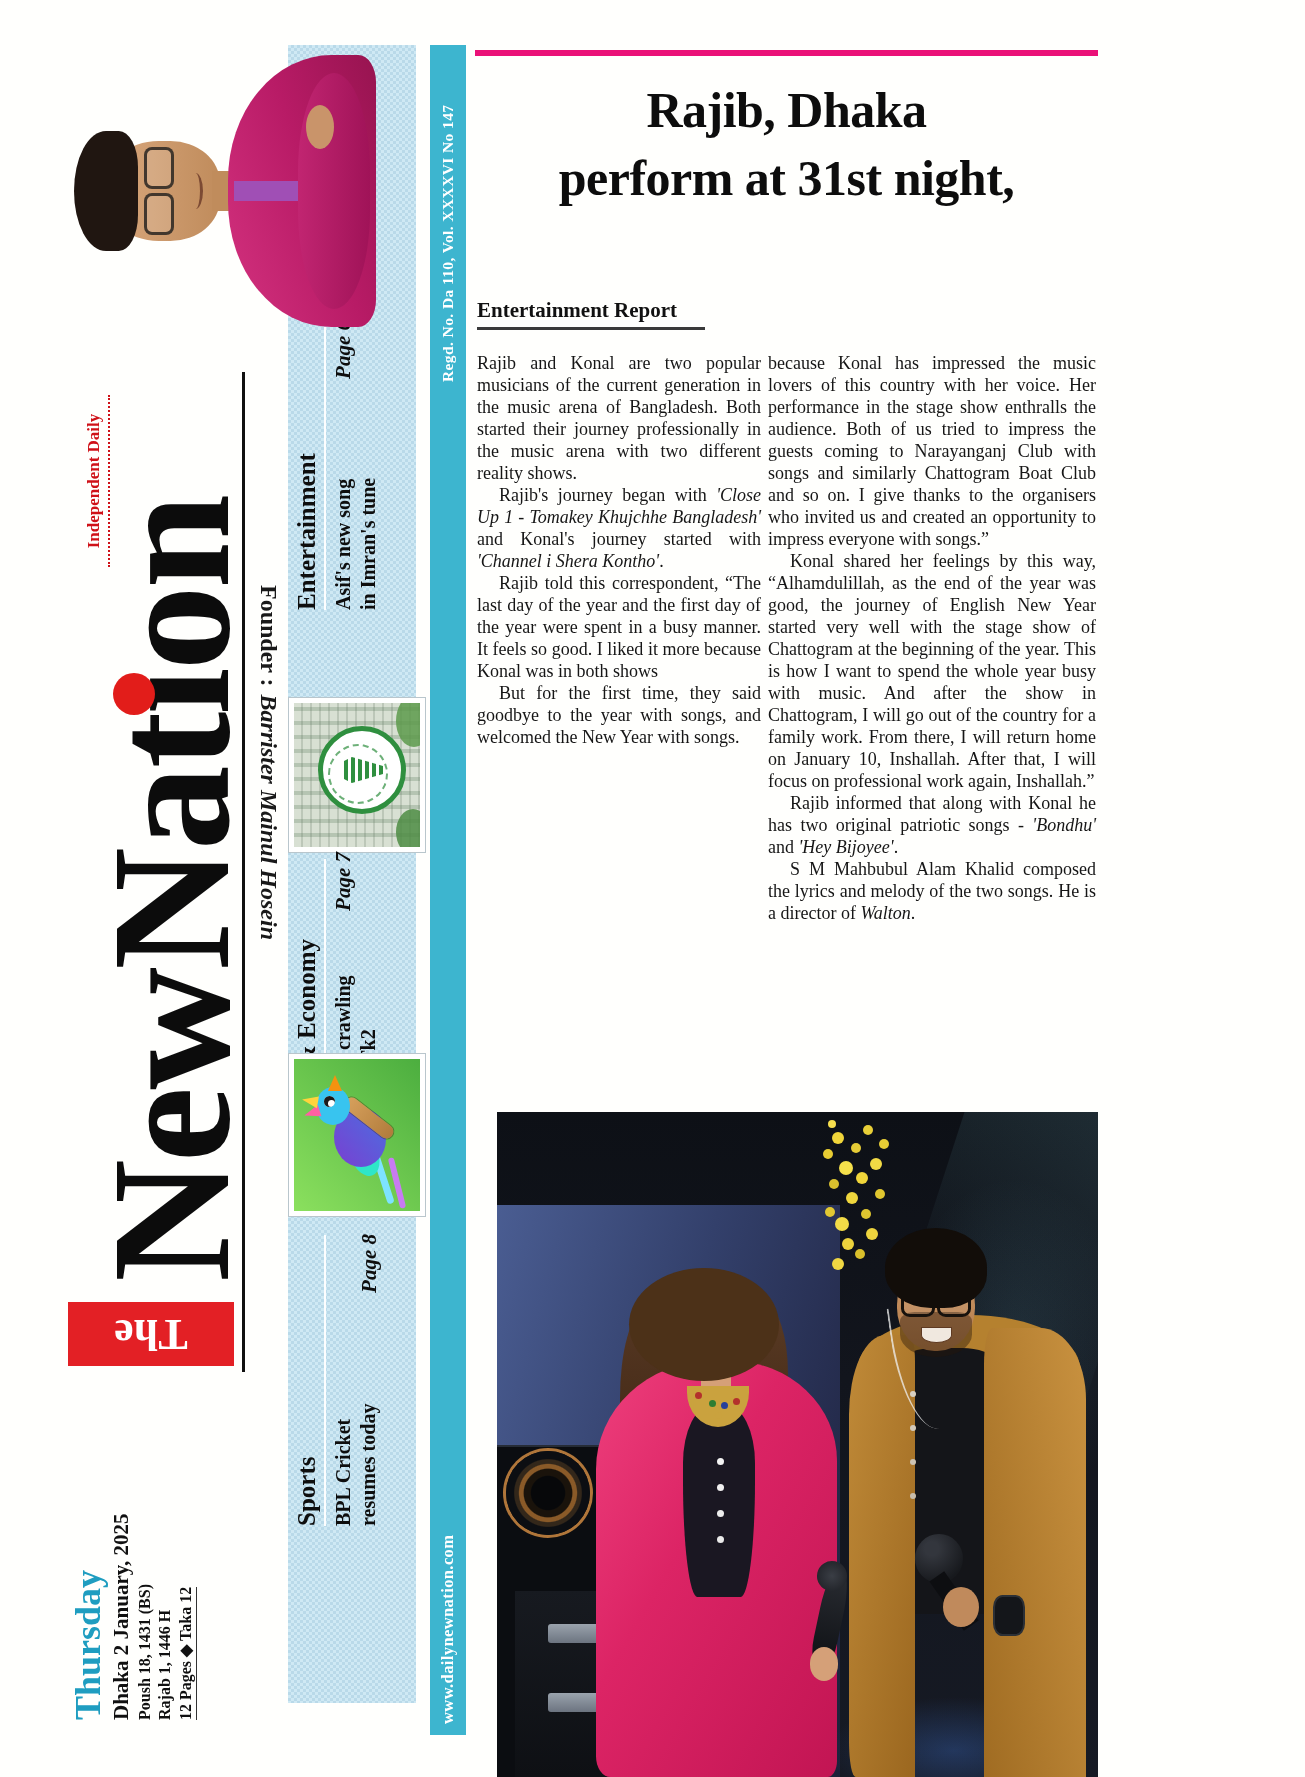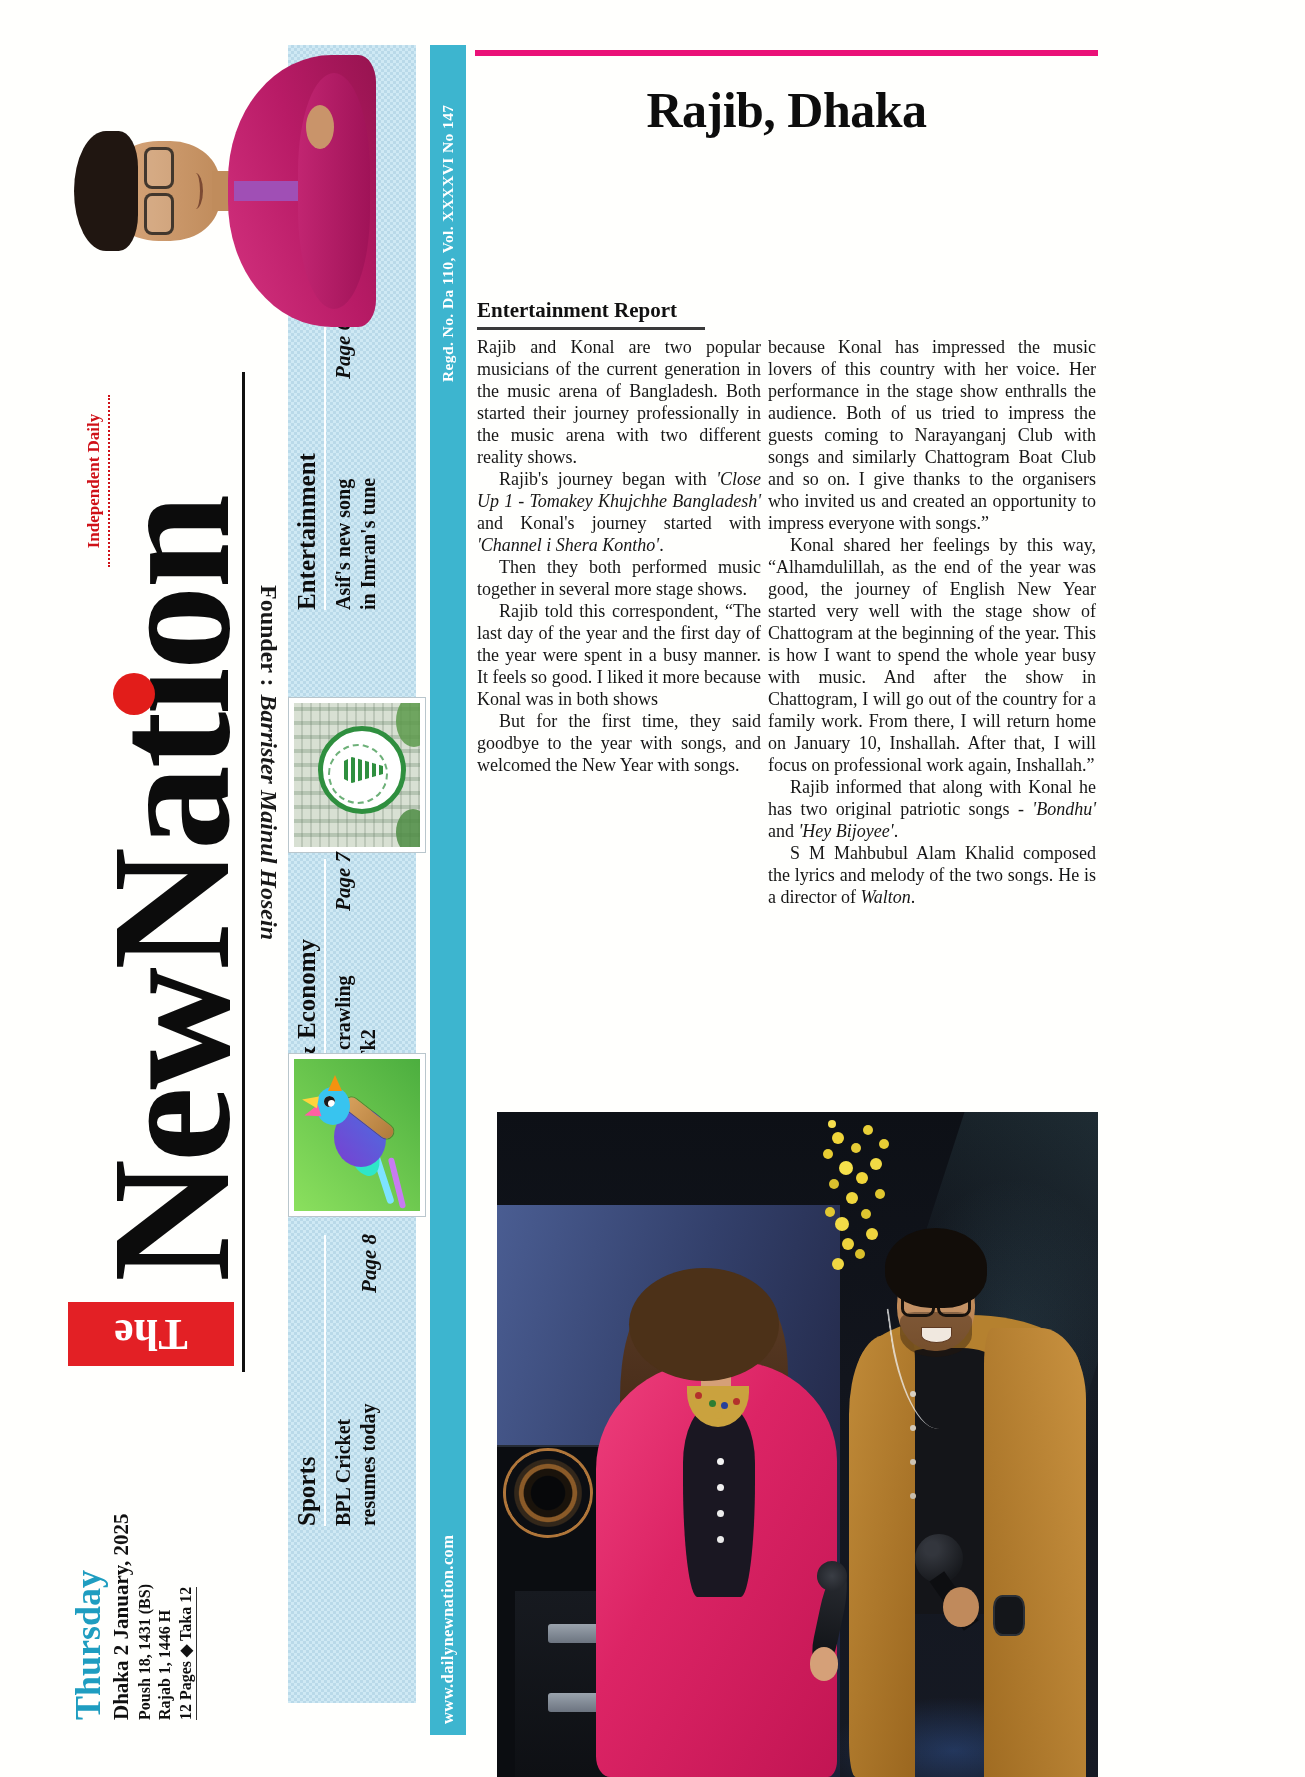--- a/index.html
+++ b/index.html
@@ -80,21 +80,21 @@
   .fp-torso{position:absolute;left:10px;top:170px;width:272px;height:148px;background:linear-gradient(160deg,#d4327f 0%,#b81b66 55%,#971450 100%);border-radius:46% 46% 10% 10% / 70% 70% 12% 12%;}
   .fp-placket{position:absolute;left:136px;top:176px;width:20px;height:66px;background:#a04fb5;}
   .fp-arms{position:absolute;left:28px;top:240px;width:236px;height:72px;background:linear-gradient(#c12571,#a01358);border-radius:50%/60%;}
   .fp-hand{position:absolute;left:188px;top:248px;width:44px;height:28px;background:#c9946a;border-radius:50%;}
   
   .mainrule{position:absolute;left:475px;top:50px;width:623px;height:6px;background:#ea1178;}
   .headline{position:absolute;left:475px;top:76px;width:623px;text-align:center;font-weight:bold;
             font-size:50px;line-height:68px;color:#0d0d0d;letter-spacing:-0.5px;}
   .kicker{position:absolute;left:477px;top:298px;font-weight:bold;font-size:21px;color:#111;
           border-bottom:3px solid #3a3a3a;padding:0 28px 4px 0;}
-  .col{position:absolute;top:336px;font-size:18px;line-height:22px;text-align:justify;color:#161616;}
+  .col{position:absolute;top:352px;font-size:18px;line-height:22px;text-align:justify;color:#161616;}
   .col p{margin:0;text-indent:22px;}
   .col p:first-child{text-indent:0;}
   .col .it{font-style:italic;}
   #col1{left:477px;width:284px;}
   #col2{left:768px;width:328px;}
   
   .photo{position:absolute;left:497px;top:1112px;width:601px;height:665px;overflow:hidden;
          background:linear-gradient(180deg,#0d1016 0%,#12151d 40%,#161a24 100%);}
   .ph-panel{position:absolute;left:0;top:14%;width:57%;height:86%;
             background:linear-gradient(105deg,#4a5d92 0%,#33406b 45%,#252c4d 80%,#1c2138 100%);}
@@ -267,26 +267,26 @@
       <div class="t-head">Sports</div>
       <div class="t-rule"></div>
       <div class="t-story"><span>BPL Cricket</span><br><span>resumes today</span></div>
       <div class="t-page" style="top:64px;right:8px">Page 8</div>
     </div>
   </div>
 
   <div class="mainrule"></div>
   <div class="headline">
     <div>Rajib, Dhaka</div>
+    <div>perform at 31st night,</div>
   </div>
   <div class="kicker">Entertainment Report</div>
   <div id="col1" class="col">
       <p><span>Rajib and Konal are two popular musicians of the current generation in the music arena of Bangladesh. Both started their journey professionally in the music arena with two different reality shows.</span></p>
       <p><span>Rajib's journey began with </span><span class="it">'Close Up 1 - Tomakey Khujchhe Bangladesh'</span><span> and Konal's journey started with </span><span class="it">'Channel i Shera Kontho'</span><span>.</span></p>
-      <p><span>Then they both performed music together in several more stage shows.</span></p>
       <p><span>Rajib told this correspondent, “The last day of the year and the first day of the year were spent in a busy manner. It feels so good. I liked it more because Konal was in both shows</span></p>
       <p><span>But for the first time, they said goodbye to the year with songs, and welcomed the New Year with songs.</span></p>
     </div>
   <div id="col2" class="col">
       <p><span>because Konal has impressed the music lovers of this country with her voice. Her performance in the stage show enthralls the audience. Both of us tried to impress the guests coming to Narayanganj Club with songs and similarly Chattogram Boat Club and so on. I give thanks to the organisers who invited us and created an opportunity to impress everyone with songs.”</span></p>
       <p><span>Konal shared her feelings by this way, “Alhamdulillah, as the end of the year was good, the journey of English New Year started very well with the stage show of Chattogram at the beginning of the year. This is how I want to spend the whole year busy with music. And after the show in Chattogram, I will go out of the country for a family work. From there, I will return home on January 10, Inshallah. After that, I will focus on professional work again, Inshallah.”</span></p>
       <p><span>Rajib informed that along with Konal he has two original patriotic songs - </span><span class="it">'Bondhu'</span><span> and </span><span class="it">'Hey Bijoyee'</span><span>.</span></p>
       <p><span>S M Mahbubul Alam Khalid composed the lyrics and melody of the two songs. He is a director of </span><span class="it">Walton</span><span>.</span></p>
     </div>
 

